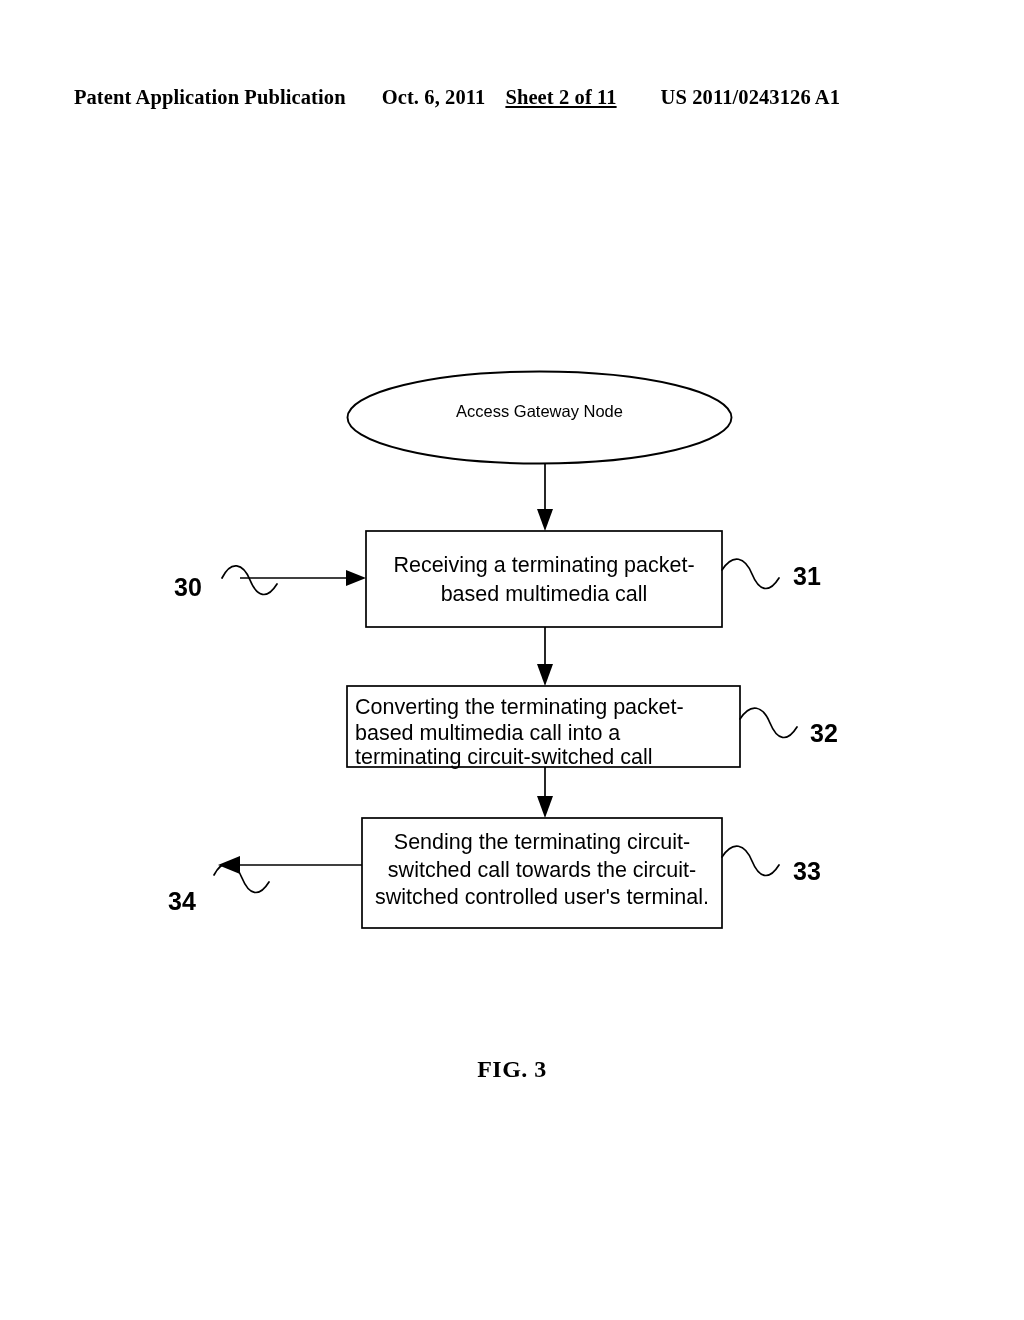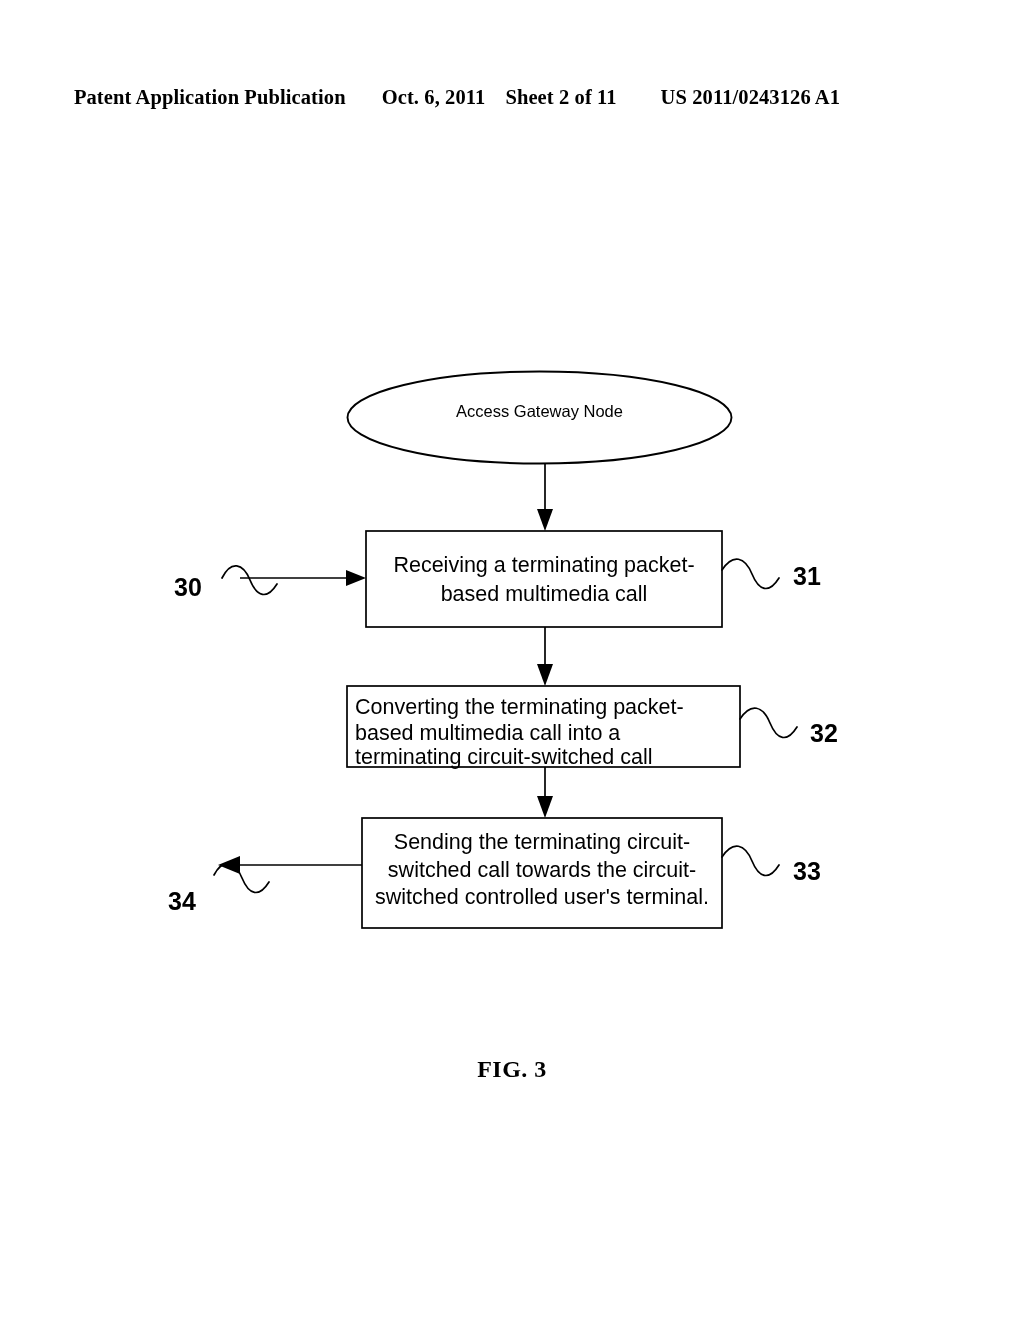--- a/index.html
+++ b/index.html
@@ -29,21 +29,21 @@
     align-items: baseline;
     justify-content: center;
     font-family: "Liberation Serif", serif;
     font-weight: bold;
     font-size: 20.5px;
     letter-spacing: 0.1px;
     white-space: nowrap;
   }
   .pub-header .seg-title   { margin-right: 36px; }
   .pub-header .seg-date    { margin-right: 20px; }
-  .pub-header .seg-sheet   { margin-right: 44px; }
+  .pub-header .seg-sheet   { margin-right: 44px; text-decoration: underline; }
   .pub-header .seg-number  { margin-right: 12px; }
 
   
   #figure-canvas {
     position: absolute;
     top: 0;
     left: 0;
     width: 1024px;
     height: 1320px;
   }

